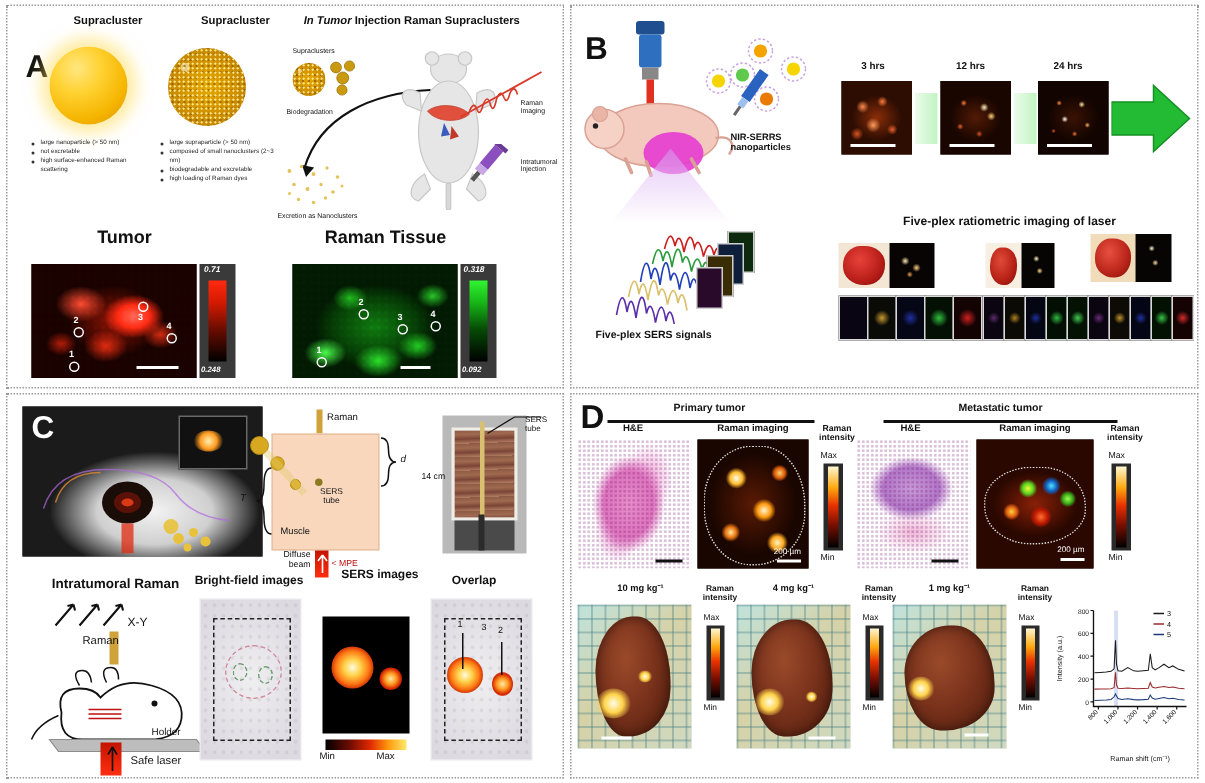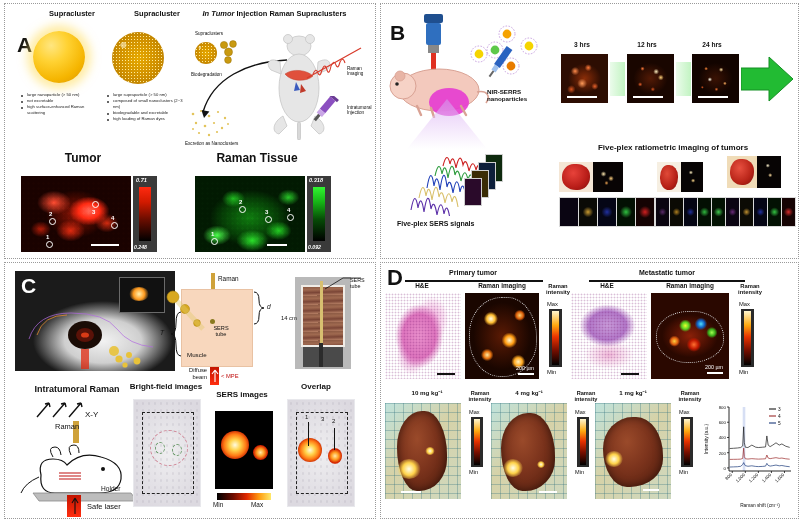--- a/index.html
+++ b/index.html
@@ -377,21 +377,21 @@
 
     <div class="ttl" style="left:308px;top:38px;width:46px;font-size:6.6px;">24 hrs</div>
     <div class="tpimg tp3" style="left:311px;top:50px;width:47px;height:49px;">
       <div class="sbar" style="left:6px;bottom:5px;width:30px;"></div>
     </div>
 
     <svg class="garrow" style="left:360px;top:50px;" width="54" height="50">
       <path d="M0 14 L28 14 L28 3 L52 25 L28 47 L28 36 L0 36 Z" fill="#22bb33" stroke="#149024" stroke-width="1"></path>
     </svg>
 
-    <div class="ttl" style="left:170px;top:140px;width:244px;font-size:8px;">Five-plex ratiometric imaging of tumors</div>
+    <div class="ttl" style="left:170px;top:140px;width:244px;font-size:8px;">Five-plex ratiometric imaging of laser</div>
 
     <div style="position:absolute;left:178px;top:158px;width:34px;height:30px;background:#f4e6d5;">
       <div class="organ" style="left:3px;top:2px;width:28px;height:26px;background:radial-gradient(ellipse at 40% 35%,#e8423a 0%,#b81d18 60%,#7d0d0a 100%);"></div>
     </div>
     <div class="darkpatch" style="left:212px;top:158px;width:30px;height:30px;
         background:radial-gradient(circle 4px at 35% 40%,#ffe9b0,rgba(120,50,0,0) 70%),
         radial-gradient(circle 4px at 60% 55%,#ffd080,rgba(110,40,0,0) 70%),
         radial-gradient(circle 3px at 45% 70%,#e8a050,rgba(90,30,0,0) 70%),#080404;"></div>
     <div class="stripcell" style="left:178px;top:193px;width:18px;height:28px;background:#0a0512;"></div>
     <div class="stripcell" style="left:197px;top:193px;width:18px;height:28px;background:radial-gradient(circle 7px at 50% 50%,#c89a30,rgba(40,20,0,0) 75%),#0a0a06;"></div>
@@ -522,21 +522,21 @@
 
     <div class="ttl" style="left:118px;top:120px;width:86px;font-size:8px;">Bright-field images</div>
     <div class="bfimg" style="left:128px;top:136px;width:66px;height:106px;">
       <div class="bftex"></div>
       <div class="dashbox" style="left:8px;top:12px;width:50px;height:80px;"></div>
       <div class="dashcirc" style="left:16px;top:30px;width:36px;height:34px;"></div>
       <div style="position:absolute;left:21px;top:42px;width:8px;height:10px;border:1px dashed #6a9a6a;border-radius:50%;"></div>
       <div style="position:absolute;left:38px;top:44px;width:8px;height:10px;border:1px dashed #6a9a6a;border-radius:50%;"></div>
     </div>
 
-    <div class="ttl" style="left:200px;top:128px;width:74px;font-size:8px;">SERS images</div>
+    <div class="ttl" style="left:200px;top:116px;width:74px;font-size:8px;text-align:right;">SERS images</div>
     <div class="sersblk" style="left:210px;top:148px;width:58px;height:78px;">
       <div class="hot1" style="left:6px;top:20px;width:28px;height:28px;"></div>
       <div class="hot2" style="left:38px;top:34px;width:15px;height:15px;"></div>
     </div>
     <div class="mmbar" style="left:212px;top:230px;width:54px;height:7px;"></div>
     <div class="lbl" style="left:208px;top:238px;font-size:6.4px;">Min</div>
     <div class="lbl" style="left:246px;top:238px;font-size:6.4px;">Max</div>
 
     <div class="ttl" style="left:274px;top:120px;width:74px;font-size:8px;">Overlap</div>
     <div class="bfimg" style="left:282px;top:136px;width:66px;height:106px;">

